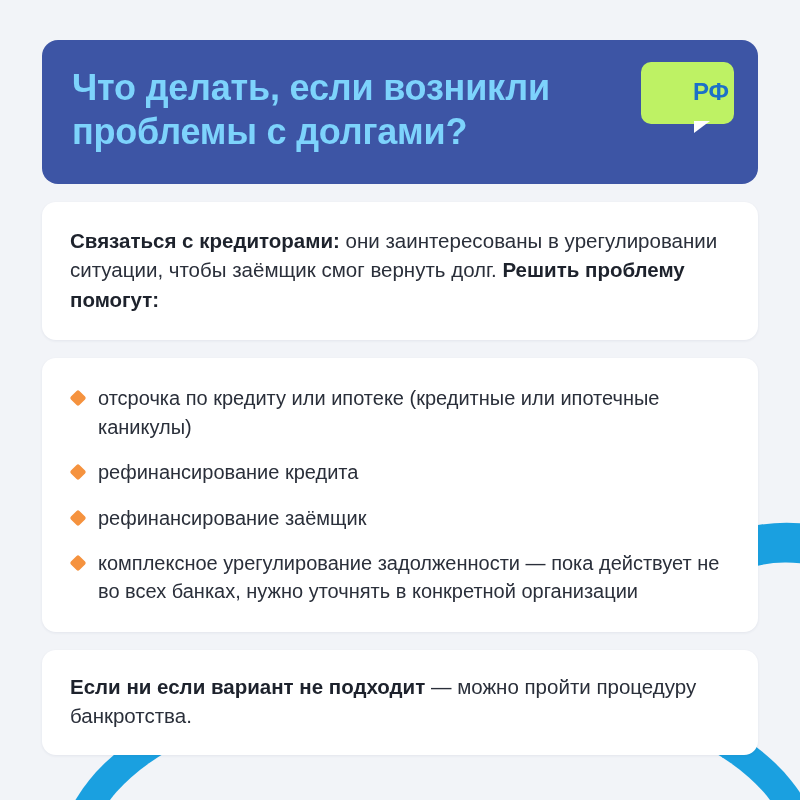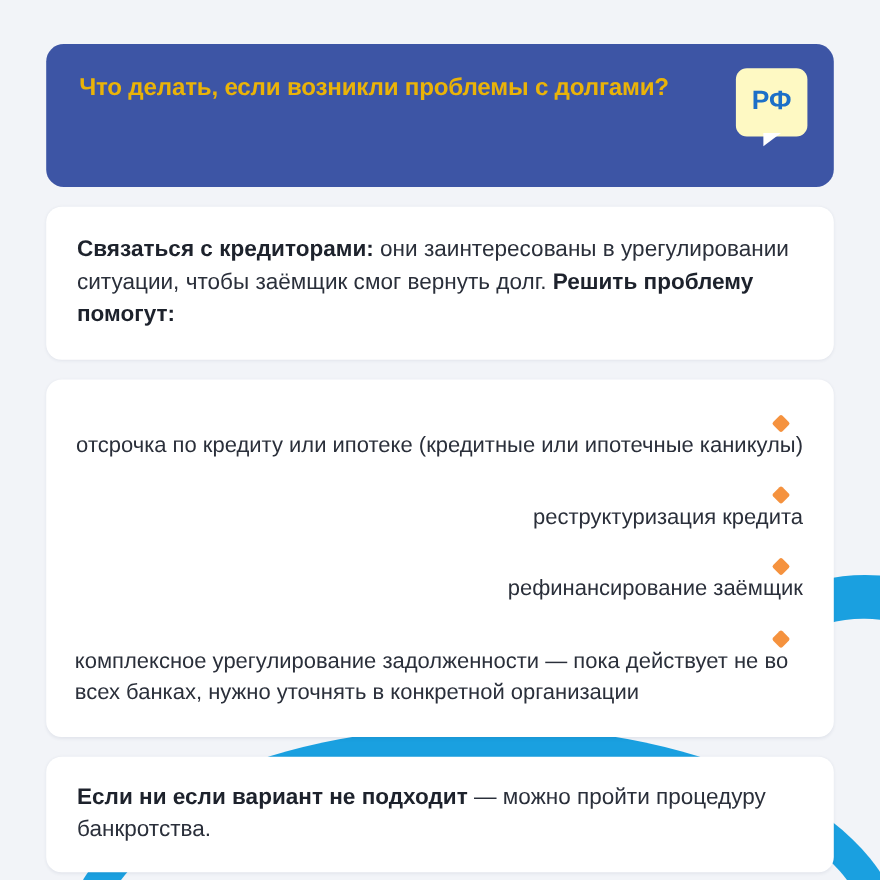--- a/index.html
+++ b/index.html
@@ -79,39 +79,40 @@
   
   .header-card {
     position: relative;
     background: #3d55a5;
     border-radius: 16px;
     padding: 26px 30px 30px 30px;
     box-sizing: border-box;
     min-height: 130px;
   }
   .header-title {
-    color: #eab308;
-    font-size: 22px;
+    color: #7dd3fc;
+    font-size: 36px;
     line-height: 1.22;
     font-weight: bold;
     letter-spacing: -0.2px;
     max-width: 600px;
     margin: 0;
   }
   .logo-badge {
     position: absolute;
     right: 24px;
     top: 22px;
-    width: 65px;
+    width: 46px;
     height: 62px;
-    background: #fef9c3;
+    background: #bef264;
     border-radius: 10px;
     display: flex;
     align-items: center;
     justify-content: center;
+    padding-left: 47px;
   }
   .logo-badge .logo-text {
     color: #1c70c8;
     font-weight: bold;
     font-size: 24px;
     letter-spacing: 0px;
     line-height: 1;
     margin-top: -3px;
   }
   .logo-tail {
@@ -143,23 +144,22 @@
     font-weight: bold;
     color: #1d222c;
   }
 
   
   .list-card {
     padding: 26px 28px 26px 26px;
   }
   .bullet-row {
     display: flex;
-    align-items: flex-end;
+    align-items: flex-start;
     margin-bottom: 17px;
-    flex-direction: column;
   }
   .bullet-row:last-child {
     margin-bottom: 0;
   }
   .bullet-marker {
     flex: 0 0 auto;
     width: 12px;
     height: 12px;
     background: #f5923e;
     transform: rotate(45deg);
@@ -204,21 +204,21 @@
 
     <div class="card list-card">
 
       <div class="bullet-row">
         <span class="bullet-marker"></span>
         <span class="bullet-text">отсрочка по кредиту или ипотеке (кредитные или ипотечные каникулы)</span>
       </div>
 
       <div class="bullet-row">
         <span class="bullet-marker"></span>
-        <span class="bullet-text">реструктуризация кредита</span>
+        <span class="bullet-text">рефинансирование кредита</span>
       </div>
 
       <div class="bullet-row">
         <span class="bullet-marker"></span>
         <span class="bullet-text">рефинансирование заёмщик</span>
       </div>
 
       <div class="bullet-row">
         <span class="bullet-marker"></span>
         <span class="bullet-text">комплексное урегулирование задолженности — пока действует не во всех банках, нужно уточнять в конкретной организации</span>

